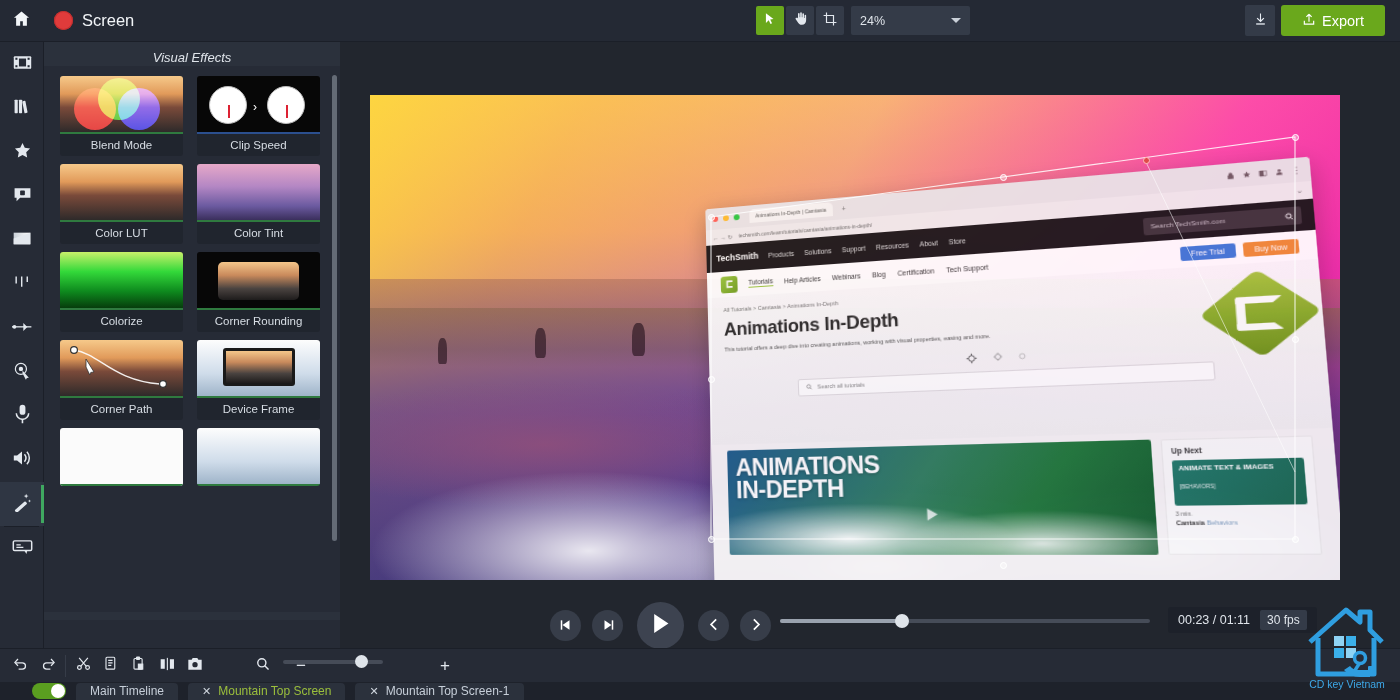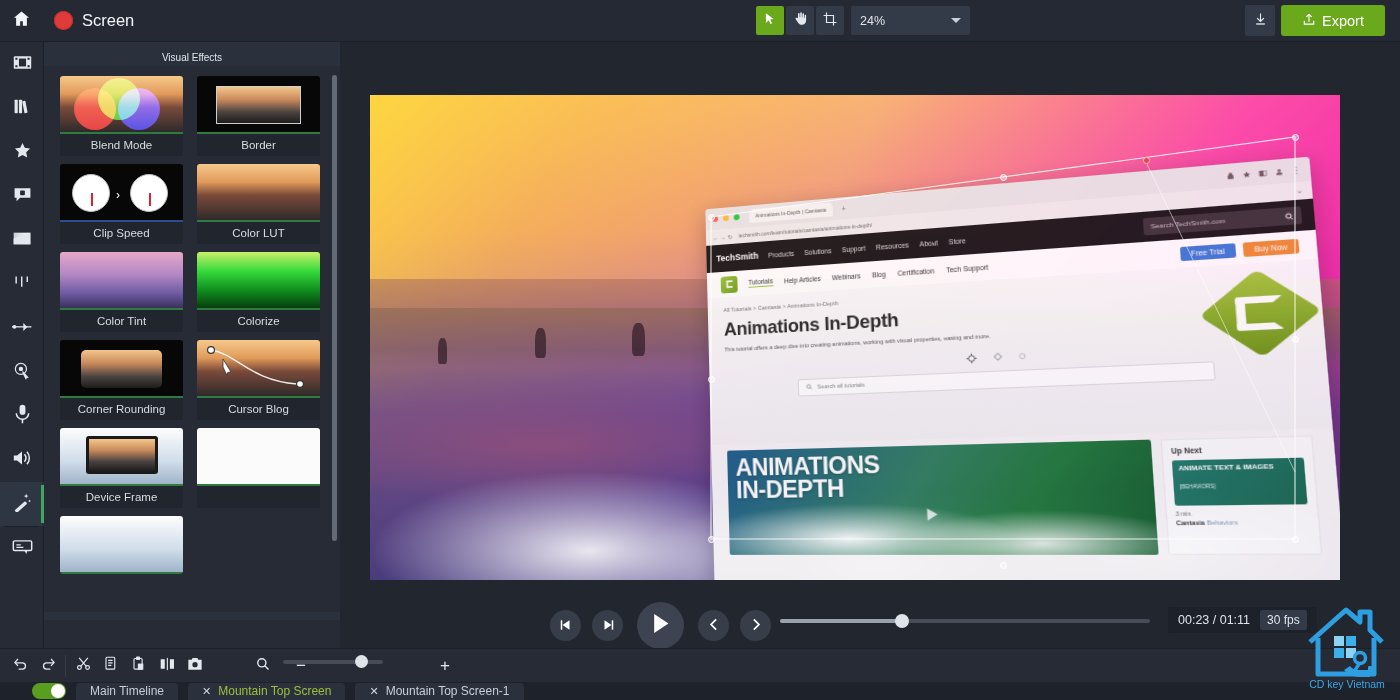--- a/index.html
+++ b/index.html
@@ -63,21 +63,21 @@
 
   
   #panel {
     position:absolute; left:44px; top:42px; width:296px; height:578px;
     background:#2b313c;
   }
   #panel-head {
     height:31px; background:#2b313c; display:flex; align-items:center; justify-content:center;
     border-bottom:1px solid #1f242d;
   }
-  #panel-head span { font-size:10px; color:#dfe4ea; }
+  #panel-head span { font-size:13px; color:#dfe4ea;font-style:italic; }
   #grid-wrap {
     position:absolute; left:0; top:24px; width:296px; height:546px;
     background:#262b36; overflow:hidden; padding:10px 12px 0 16px;
   }
   #grid { display:flex; flex-wrap:wrap; gap:8px 14px; }
   .fx {
     width:123px; background:#20252e; border-radius:3px; overflow:hidden; cursor:pointer;
   }
   .fx-thumb { width:123px; height:58px; position:relative; overflow:hidden; border-bottom:2px solid #2f7a3f; }
   .fx-label { height:22px; display:flex; align-items:center; justify-content:center;
@@ -450,26 +450,20 @@
         <div class="fx-thumb mt-warm">
           <div class="blend-circles">
             <div class="bc" style="background:#e02020;left:14px;top:12px;"></div>
             <div class="bc" style="background:#20c020;left:38px;top:2px;"></div>
             <div class="bc" style="background:#3030e0;left:58px;top:12px;"></div>
           </div>
         </div>
         <div class="fx-label">Blend Mode</div>
       </div>
 
-      <div class="fx">
-        <div class="fx-thumb mt-black">
-          <div class="inner-frame"></div>
-        </div>
-        <div class="fx-label">Border</div>
-      </div>
 
       <div class="fx sel">
         <div class="fx-thumb mt-black">
           <div class="clock" style="left:12px;"></div>
           <div class="clock" style="left:70px;"></div>
           <div style="position:absolute;left:56px;top:24px;color:#fff;font-size:12px;">›</div>
         </div>
         <div class="fx-label">Clip Speed</div>
       </div>
 
@@ -498,21 +492,21 @@
 
       <div class="fx">
         <div class="fx-thumb mt-warm">
           <svg class="cursor-path" viewBox="0 0 123 58" fill="none">
             <path d="M14 10 C 40 14, 52 40, 100 44" stroke="#fff" stroke-width="1.4" opacity=".9"></path>
             <circle cx="14" cy="10" r="3.4" fill="#fff" stroke="#333" stroke-width="1.2"></circle>
             <circle cx="103" cy="44" r="3.4" fill="#fff" stroke="#333" stroke-width="1.2"></circle>
             <path d="M26 19l8 13-3.2.4-1 2.6-3.8-8z" fill="#fff" stroke="#333" stroke-width=".8"></path>
           </svg>
         </div>
-        <div class="fx-label">Cursor Blog</div>
+        <div class="fx-label">Corner Path</div>
       </div>
 
       <div class="fx">
         <div class="fx-thumb mt-sky">
           <div class="dev-mon">
               <i></i>
             </div>
         </div>
         <div class="fx-label">Device Frame</div>
       </div>

